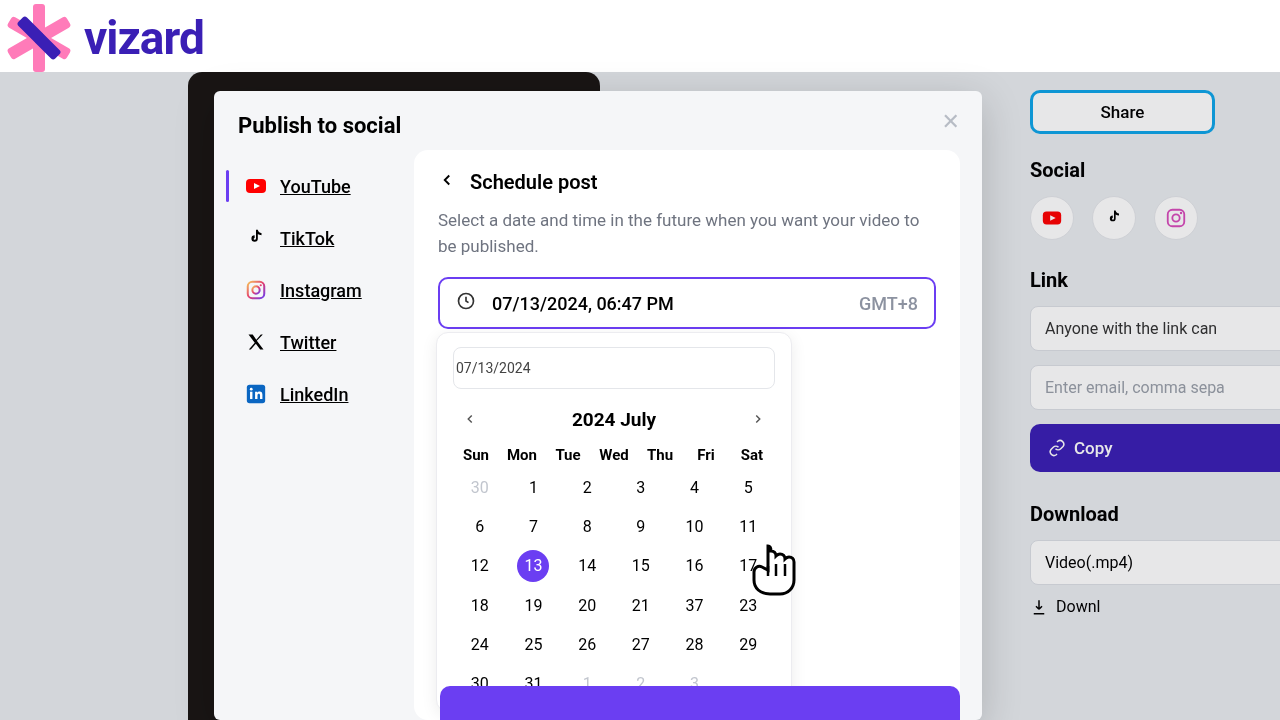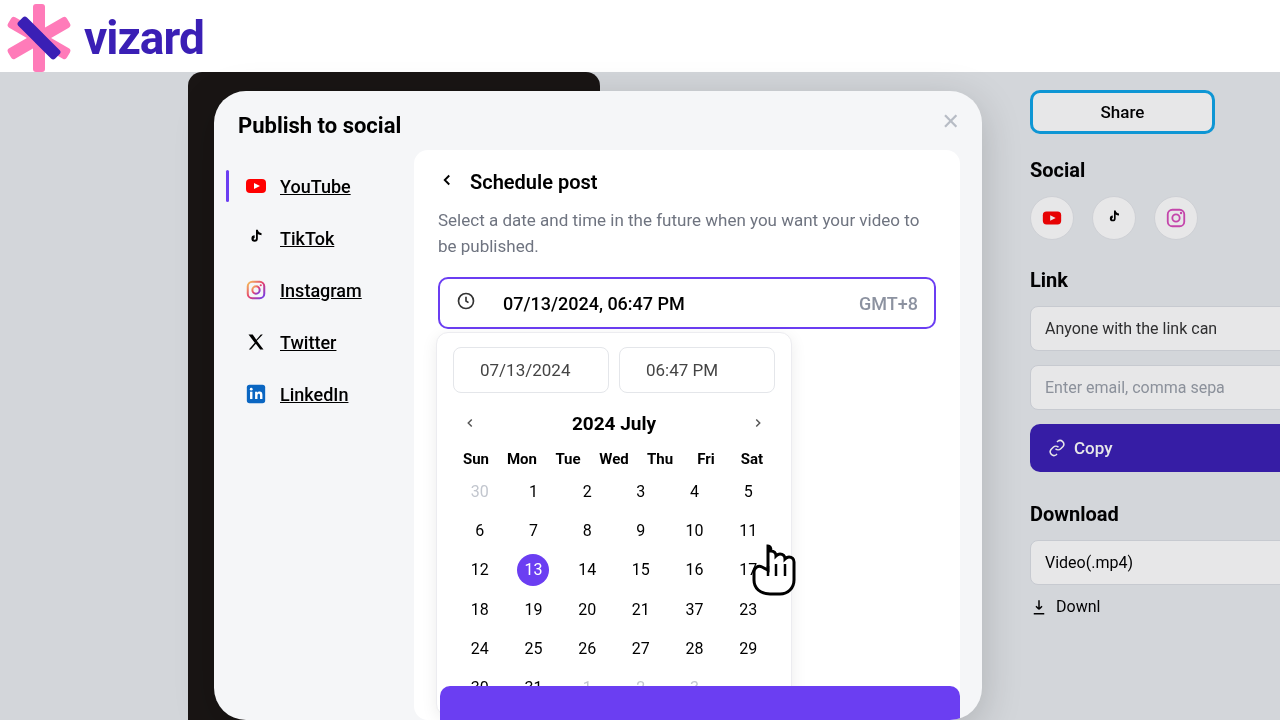--- a/index.html
+++ b/index.html
@@ -85,21 +85,21 @@
   .overlay {
     position:absolute; top:72px; left:0; right:0; bottom:0;
     background: rgba(20,22,28,0.1);
   }
   
   .modal {
     position:absolute;
     left: 214px; top: 91px;
     width: 768px; height: 629px;
     background:#f5f6f8;
-    border-radius: 32px;
+    border-radius: 6px;
     box-shadow: 0 10px 40px rgba(0,0,0,0.18);
     display:flex; flex-direction:column;
     overflow:hidden;
   }
   .modal-title {
     font-size:22px; font-weight:700;
     padding: 22px 24px 12px 24px;
   }
   .close-x {
     position:absolute; top:18px; right:22px;
@@ -122,33 +122,33 @@
     flex:1; margin: 0 22px 0 0; background:#fff; border-radius:14px;
     padding: 20px 24px; position:relative;
   }
   .back-row { display:flex; align-items:center; gap:14px; margin-bottom: 14px;}
   .back-arrow { font-size:20px; }
   .sched-title { font-size:20px; font-weight:600;}
   .sched-desc { font-size:17px; color:#6f7480; line-height:1.5; margin-bottom: 18px;}
   .dt-field {
     border:2px solid #6b3ef2; border-radius:10px;
     display:flex; align-items:center; padding: 12px 16px;
-    font-size:18px; gap:27px;
+    font-size:18px; gap:16px;
   }
   .dt-field .tz { margin-left:auto; color:#8c92a0; font-weight:500;}
   .picker {
     position:absolute; left:22px; top:182px;
     width: 356px; background:#fff; border:1px solid #ececf0;
     border-radius:12px; box-shadow: 0 4px 16px rgba(0,0,0,.08);
     padding: 14px 16px 8px 16px;
   }
   .picker-inputs { display:flex; gap:10px; margin-bottom: 10px;}
   .pi {
     flex:1; border:1px solid #e4e6ea; border-radius:8px;
-    padding:12px 26px; font-size:17px; color:#444;
+    padding:12px 2px; font-size:14px; color:#444;
   }
   .month-row { display:flex; align-items:center; justify-content:space-between; padding:6px 2px 8px;gap:19px;}
   .month-label { font-size:19px; font-weight:700;}
   .chev { font-size:18px; color:#555; padding:4px 8px;}
   .dow { display:grid; grid-template-columns: repeat(7,1fr); text-align:center; font-weight:700; font-size:15px; margin:4px 0 4px;}
   .days { display:grid; grid-template-columns: repeat(6,1fr); text-align:center;}
   .day { padding:10px 0; font-size:16px; cursor:pointer;}
   .day.mute { color:#c2c6ce; }
   .day.sel { background:#6b3ef2; color:#fff; border-radius:50%; width:32px; height:32px; line-height:32px; padding:0; margin:4px auto;}
   .publish-band {
@@ -300,21 +300,20 @@
               <circle cx="12" cy="12" r="9"></circle>
               <path d="M12 7v5l3 2"></path>
             </svg></span>
         <span style="font-weight:500">07/13/2024, 06:47 PM</span>
         <span class="tz">GMT+8</span>
       </div>
 
       <div class="picker">
         <div class="picker-inputs">
           <div class="pi">07/13/2024</div>
-          <div class="pi">06:47 PM</div>
         </div>
         <div class="month-row">
           <span class="chev"><svg width="14" height="14" viewBox="0 0 24 24" fill="none" stroke="#555" stroke-width="2.5">
                 <path d="M15 6l-6 6 6 6"></path>
               </svg></span>
           <span class="month-label">2024 July</span>
           <span class="chev"><svg width="14" height="14" viewBox="0 0 24 24" fill="none" stroke="#555" stroke-width="2.5">
                 <path d="M9 6l6 6-6 6"></path>
               </svg></span>
         </div>

